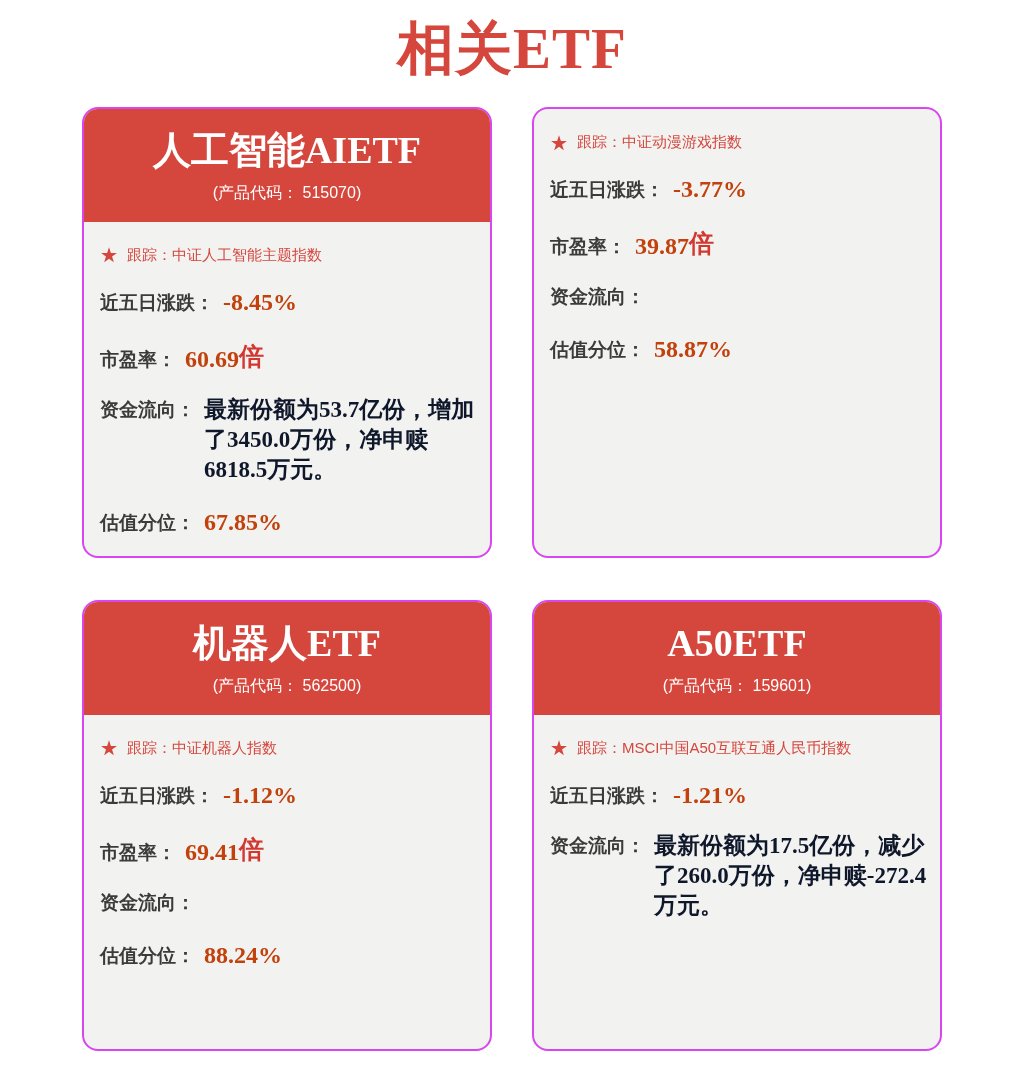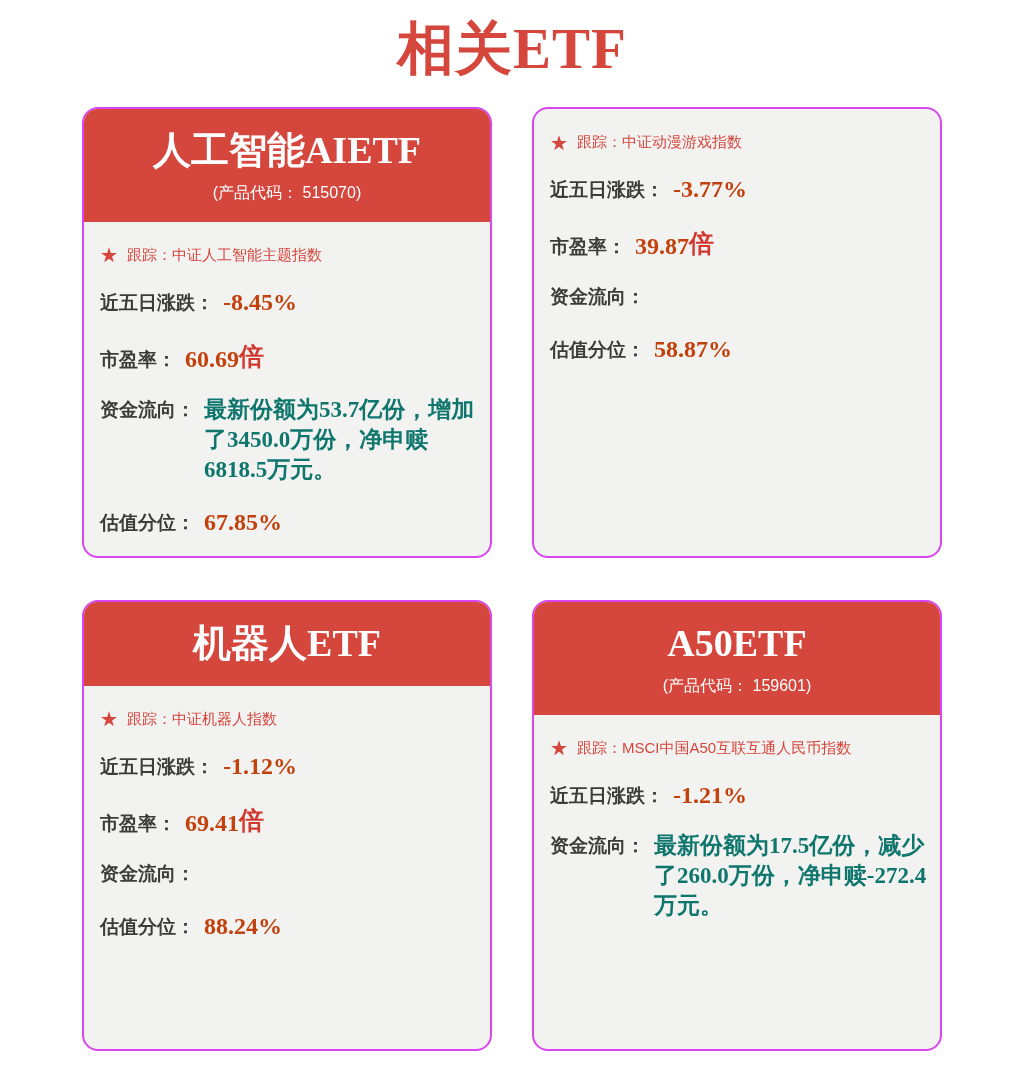--- a/index.html
+++ b/index.html
@@ -103,21 +103,21 @@
     color: #3b3b3b;
     white-space: nowrap;
     line-height: 30px;
   }
   .flow-value {
     flex: 1;
     font-family: "Liberation Serif", "DejaVu Serif", serif;
     font-weight: 700;
     font-size: 23px;
     line-height: 30px;
-    color: #0f766e;
+    color: #0f172a;
     margin-left: 9px;
   }
 </style>
 </head>
 <body>
 
 <h1 class="page-title">相关ETF</h1>
 
 <div class="cards-grid">
 
@@ -174,20 +174,21 @@
       <div class="metric-row">
         <span class="metric-label">估值分位：</span>
         <span class="metric-value">58.87%</span>
       </div>
     </div>
   </div>
 
   <div class="card">
     <div class="card-header">
       <div class="card-title">机器人ETF</div>
+      <div class="card-code">(产品代码： 562500)</div>
     </div>
     <div class="card-body">
       <div class="track-row">
         <span class="star-icon">★</span>
         <span>跟踪：</span>
         <span>中证机器人指数</span>
       </div>
       <div class="metric-row">
         <span class="metric-label">近五日涨跌：</span>
         <span class="metric-value">-1.12%</span>

